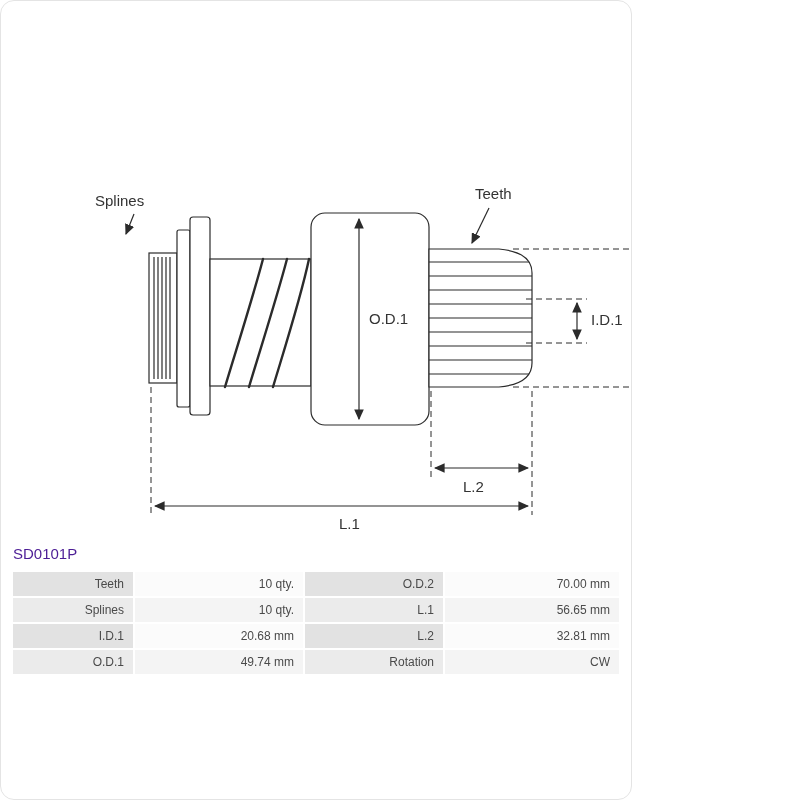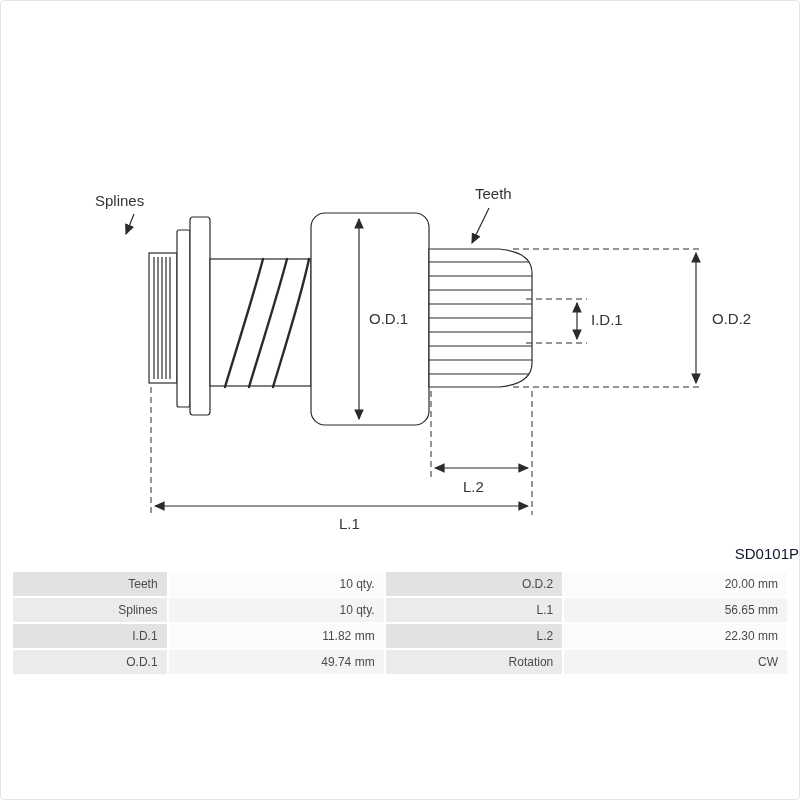--- a/index.html
+++ b/index.html
@@ -1,26 +1,26 @@
 <!DOCTYPE html>
 <html><head>
 <meta charset="utf-8">
 <style>
   html, body { margin: 0; padding: 0; background: #ffffff; }
   body { width: 800px; height: 800px; font-family: "Liberation Sans", sans-serif; }
   .page {
-    width: 800px; height: 800px; box-sizing: border-box;
-    border: 1px solid #e4e4e4; border-radius: 4px;
+    width: 632px; height: 800px; box-sizing: border-box;
+    border: 1px solid #e4e4e4; border-radius: 14px;
     background: #ffffff; overflow: hidden;
   }
   .drawing { width: 800px; height: 540px; }
   svg text { font-family: "Liberation Sans", sans-serif; font-size: 15px; fill: #333333; }
   .part-number {
     margin: 4px 0 8px 12px;
-    font-size: 15px; font-weight: 400; color: #0f172a; text-align: right;
+    font-size: 15px; font-weight: 400; color: #4c1d95;
   }
   table.specs {
     width: calc(100% - 20px); margin: 0 10px;
     border-collapse: separate; border-spacing: 2px;
     table-layout: fixed;
   }
   table.specs td {
     padding: 5px 9px; font-size: 12px; color: #4a4a4a;
     text-align: right; white-space: nowrap; overflow: hidden;
     height: 14px;
@@ -125,33 +125,33 @@
       <col style="width:20%">
         <col style="width:28%">
         <col style="width:23%">
         <col style="width:29%">
     </colgroup>
     <tbody>
       <tr>
         <td class="lbl">Teeth</td>
         <td class="val">10 qty.</td>
         <td class="lbl">O.D.2</td>
-        <td class="val">20.00 mm</td>
+        <td class="val">70.00 mm</td>
       </tr>
       <tr>
         <td class="lbl">Splines</td>
         <td class="val">10 qty.</td>
         <td class="lbl">L.1</td>
         <td class="val">56.65 mm</td>
       </tr>
       <tr>
         <td class="lbl">I.D.1</td>
-        <td class="val">11.82 mm</td>
+        <td class="val">20.68 mm</td>
         <td class="lbl">L.2</td>
-        <td class="val">22.30 mm</td>
+        <td class="val">32.81 mm</td>
       </tr>
       <tr>
         <td class="lbl">O.D.1</td>
         <td class="val">49.74 mm</td>
         <td class="lbl">Rotation</td>
         <td class="val">CW</td>
       </tr>
     </tbody>
   </table>
 

